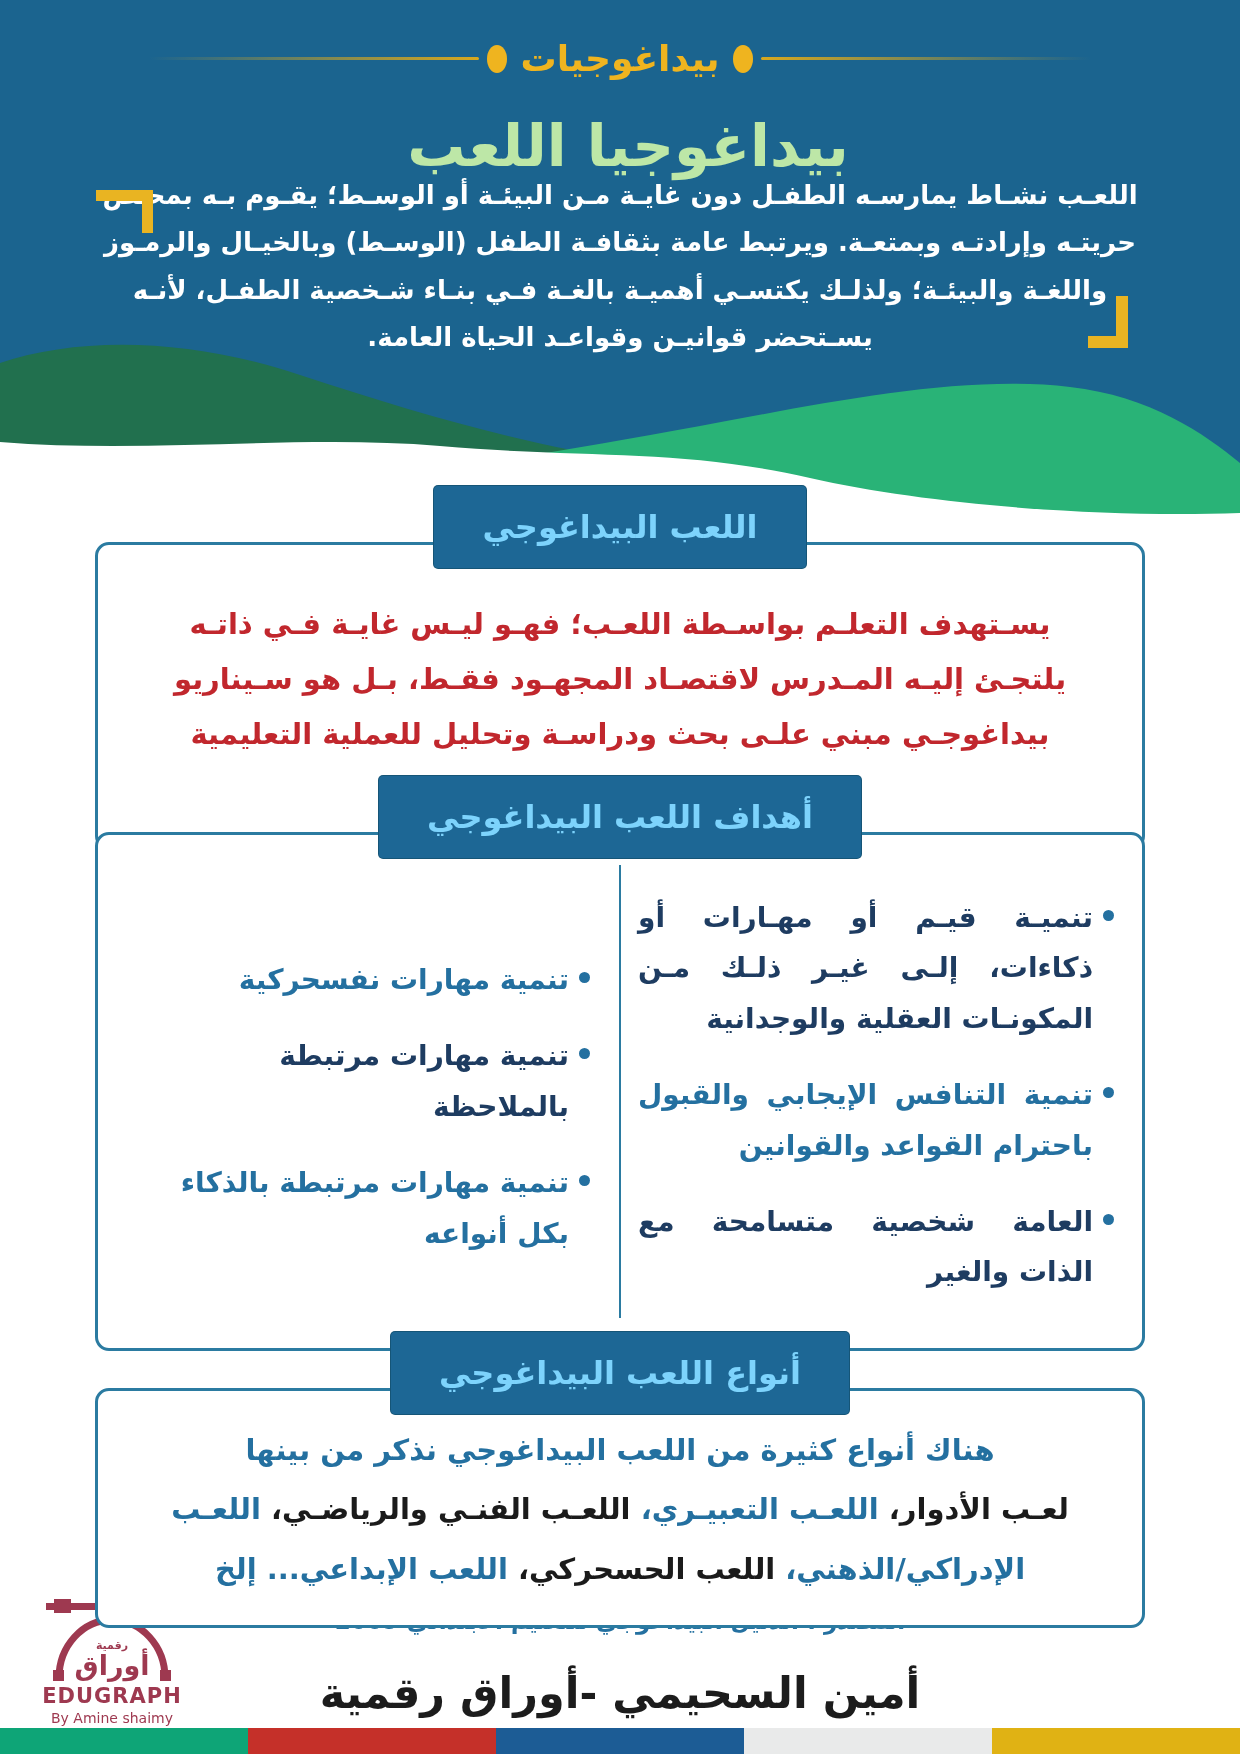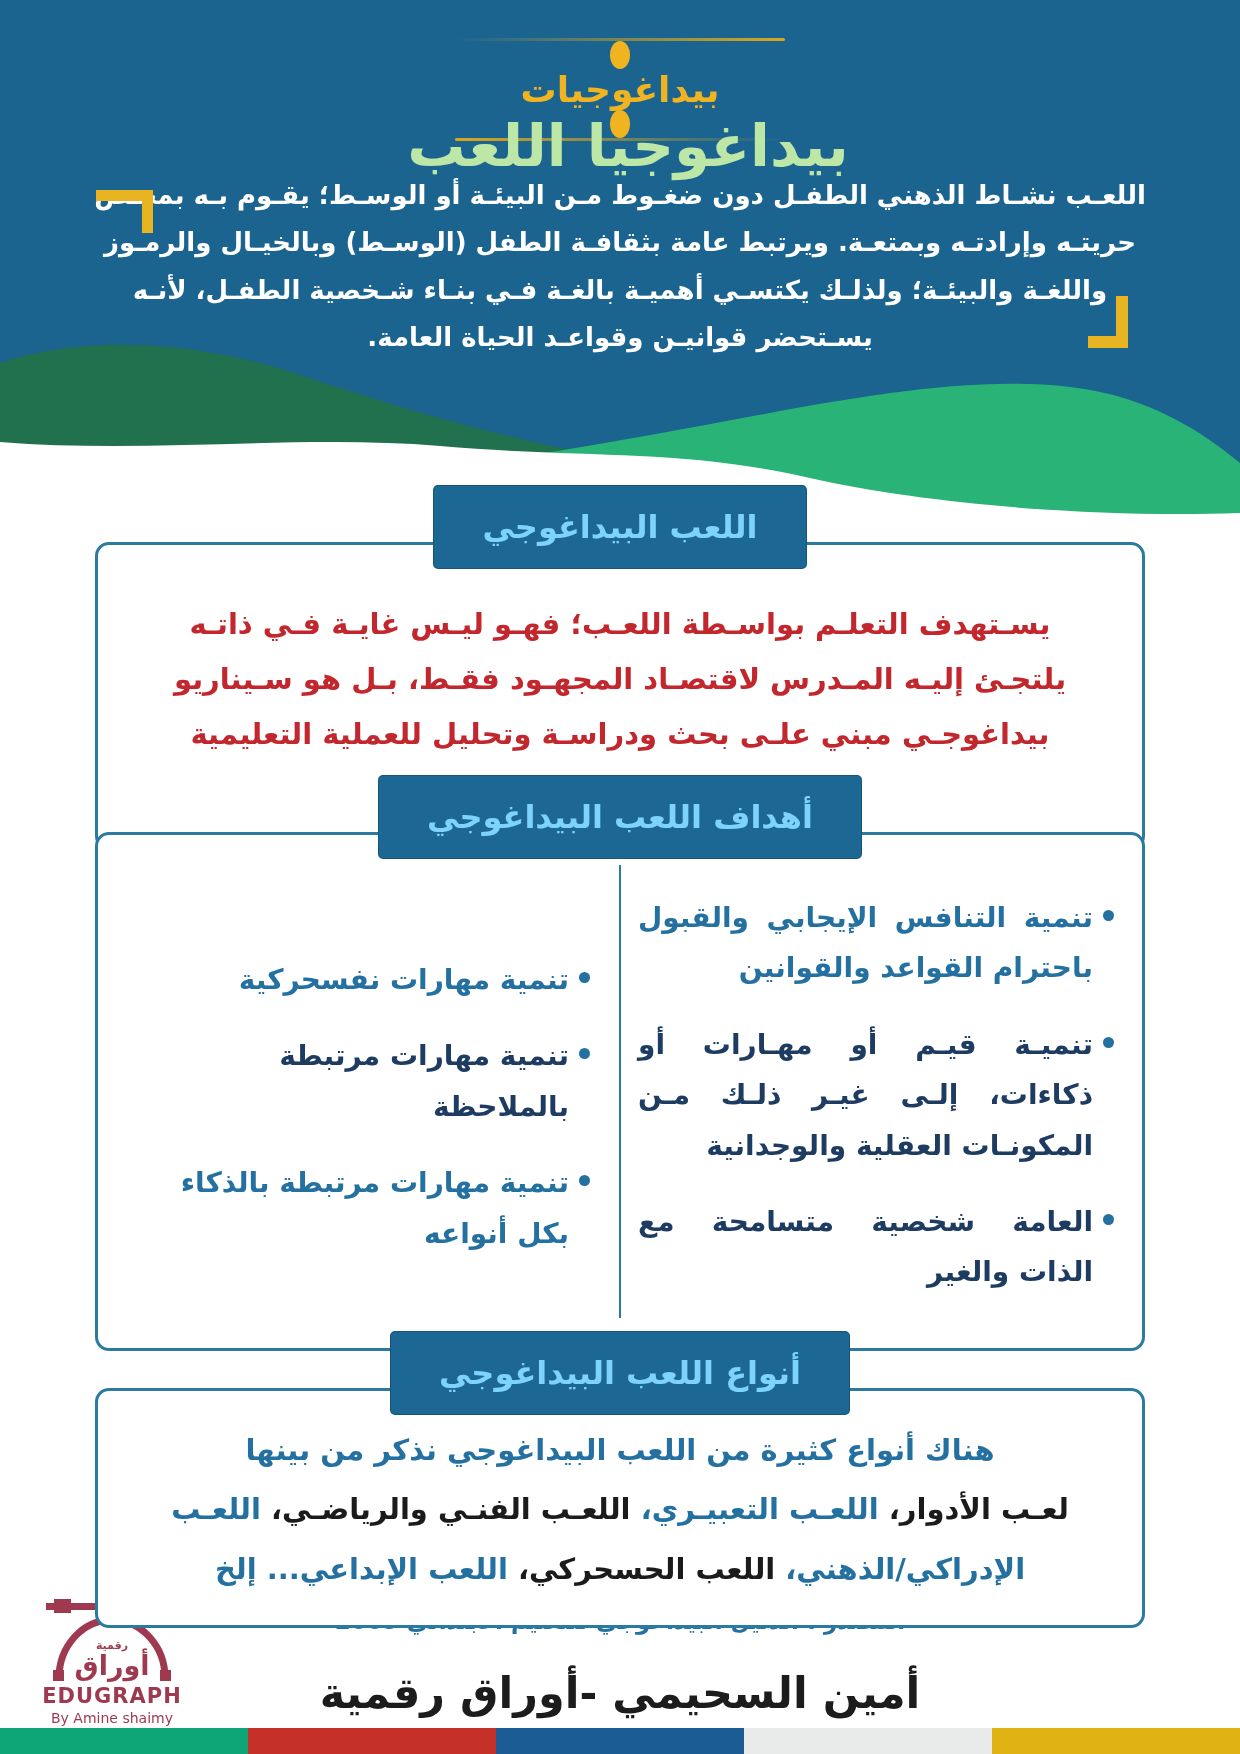--- a/index.html
+++ b/index.html
@@ -5,21 +5,21 @@
   html,body { margin:0; padding:0; background:#ffffff; }
   .page {
     position:relative; width:1240px; height:1754px; margin:0 auto;
     overflow:hidden; background:#ffffff;
     font-family:"DejaVu Sans", sans-serif;
     direction:rtl;
   }
 
   
   .hero { position:absolute; top:0; left:0; width:1240px; height:530px; background:#1b648f; }
-  .kicker-row { position:absolute; top:38px; left:0; width:100%; display:flex; align-items:center; justify-content:center; direction:ltr;flex-direction:column; }
+  .kicker-row { position:absolute; top:38px; left:0; width:100%; display:flex; align-items:center; justify-content:center; direction:ltr; }
   .kicker-line { height:3px; width:330px; background:linear-gradient(to right,rgba(216,168,30,0),#d8a81e); border-radius:2px; }
   .kicker-line.rev { background:linear-gradient(to left,rgba(216,168,30,0),#d8a81e); }
   .kicker-dot { width:20px; height:28px; border-radius:50%; background:#efb41f; margin:0 8px; }
   .kicker-text { color:#efb41f; font-size:36px; font-weight:bold; padding:0 6px; direction:rtl; }
   .main-title { position:absolute; top:104px; left:0; width:100%; margin:8px; text-align:center;
     color:#bde7a7; font-size:58px; font-weight:bold; letter-spacing:0; }
   .intro {
     position:absolute; top:172px; left:90px; width:1060px; margin:0;
     color:#ffffff; font-size:26px; font-weight:bold; line-height:1.82; text-align:center;
   }
@@ -82,21 +82,21 @@
 
   <div class="hero">
     <div class="kicker-row">
       <span class="kicker-line"></span>
       <span class="kicker-dot"></span>
       <span class="kicker-text">بيداغوجيات</span>
       <span class="kicker-dot"></span>
       <span class="kicker-line rev"></span>
     </div>
     <h1 class="main-title">بيداغوجيا اللعب</h1>
-    <p class="intro">اللعـب نشـاط الذهني الطفـل دون ضغـوط مـن البيئـة أو الوسـط؛ يقـوم بـه بمحـض حريتـه وإرادتـه وبمتعـة. ويرتبط عامة بثقافـة الطفل (الوسـط) وبالخيـال والرمـوز واللغـة والبيئـة؛ ولذلـك يكتسـي أهميـة بالغـة فـي بنـاء شـخصية الطفـل، لأنـه يسـتحضر قوانيـن وقواعـد الحياة العامة.</p>
+    <p class="intro">اللعـب نشـاط يمارسـه الطفـل دون غايـة مـن البيئـة أو الوسـط؛ يقـوم بـه بمحـض حريتـه وإرادتـه وبمتعـة. ويرتبط عامة بثقافـة الطفل (الوسـط) وبالخيـال والرمـوز واللغـة والبيئـة؛ ولذلـك يكتسـي أهميـة بالغـة فـي بنـاء شـخصية الطفـل، لأنـه يسـتحضر قوانيـن وقواعـد الحياة العامة.</p>
     <span class="bracket bracket-open"></span>
     <span class="bracket bracket-close"></span>
     <svg class="wave" viewBox="0 0 1240 200" preserveAspectRatio="none">
       <path fill="#21704e" d="M0,33 C80,6 190,8 300,45 C420,84 520,114 640,132 C740,147 830,172 910,200 L0,200 Z"></path>
       <path fill="#29b377" d="M330,152 C460,138 570,120 700,96 C820,74 960,44 1070,57 C1150,66 1205,104 1240,133 L1240,200 L330,200 Z"></path>
       <path fill="#ffffff" d="M0,112 C150,124 300,104 440,116 C590,129 680,118 810,148 C930,175 1100,188 1240,183 L1240,200 L0,200 Z"></path>
     </svg>
   </div>
 
   <div class="section sec1">
@@ -104,27 +104,27 @@
     <div class="content-box">
       <p class="box1-body">يسـتهدف التعلـم بواسـطة اللعـب؛ فهـو ليـس غايـة فـي ذاتـه يلتجـئ إليـه المـدرس لاقتصـاد المجهـود فقـط، بـل هو سـيناريو بيداغوجـي مبني علـى بحث ودراسـة وتحليل للعملية التعليمية التعلمية</p>
     </div>
   </div>
 
   <div class="section sec2">
     <div class="heading-box">أهداف اللعب البيداغوجي</div>
     <div class="content-box">
       <div class="goals">
         <div class="goal-col goal-col-a">
+          <div class="goal-item" data-tone="dark">
+            <span class="bullet"></span>
+            <span>تنميـة قيـم أو مهـارات أو ذكاءات، إلـى غيـر ذلـك مـن المكونـات العقلية والوجدانية</span>
+          </div>
           <div class="goal-item" data-tone="blue">
             <span class="bullet"></span>
             <span>تنمية التنافس الإيجابي والقبول باحترام القواعد والقوانين</span>
-          </div>
-          <div class="goal-item" data-tone="dark">
-            <span class="bullet"></span>
-            <span>تنميـة قيـم أو مهـارات أو ذكاءات، إلـى غيـر ذلـك مـن المكونـات العقلية والوجدانية</span>
           </div>
           <div class="goal-item" data-tone="dark">
             <span class="bullet"></span>
             <span>العامة شخصية متسامحة مع الذات والغير</span>
           </div>
         </div>
         <div class="goal-col goal-col-b">
           <div class="goal-item" data-tone="blue">
             <span class="bullet"></span>
             <span>تنمية مهارات نفسحركية</span>

